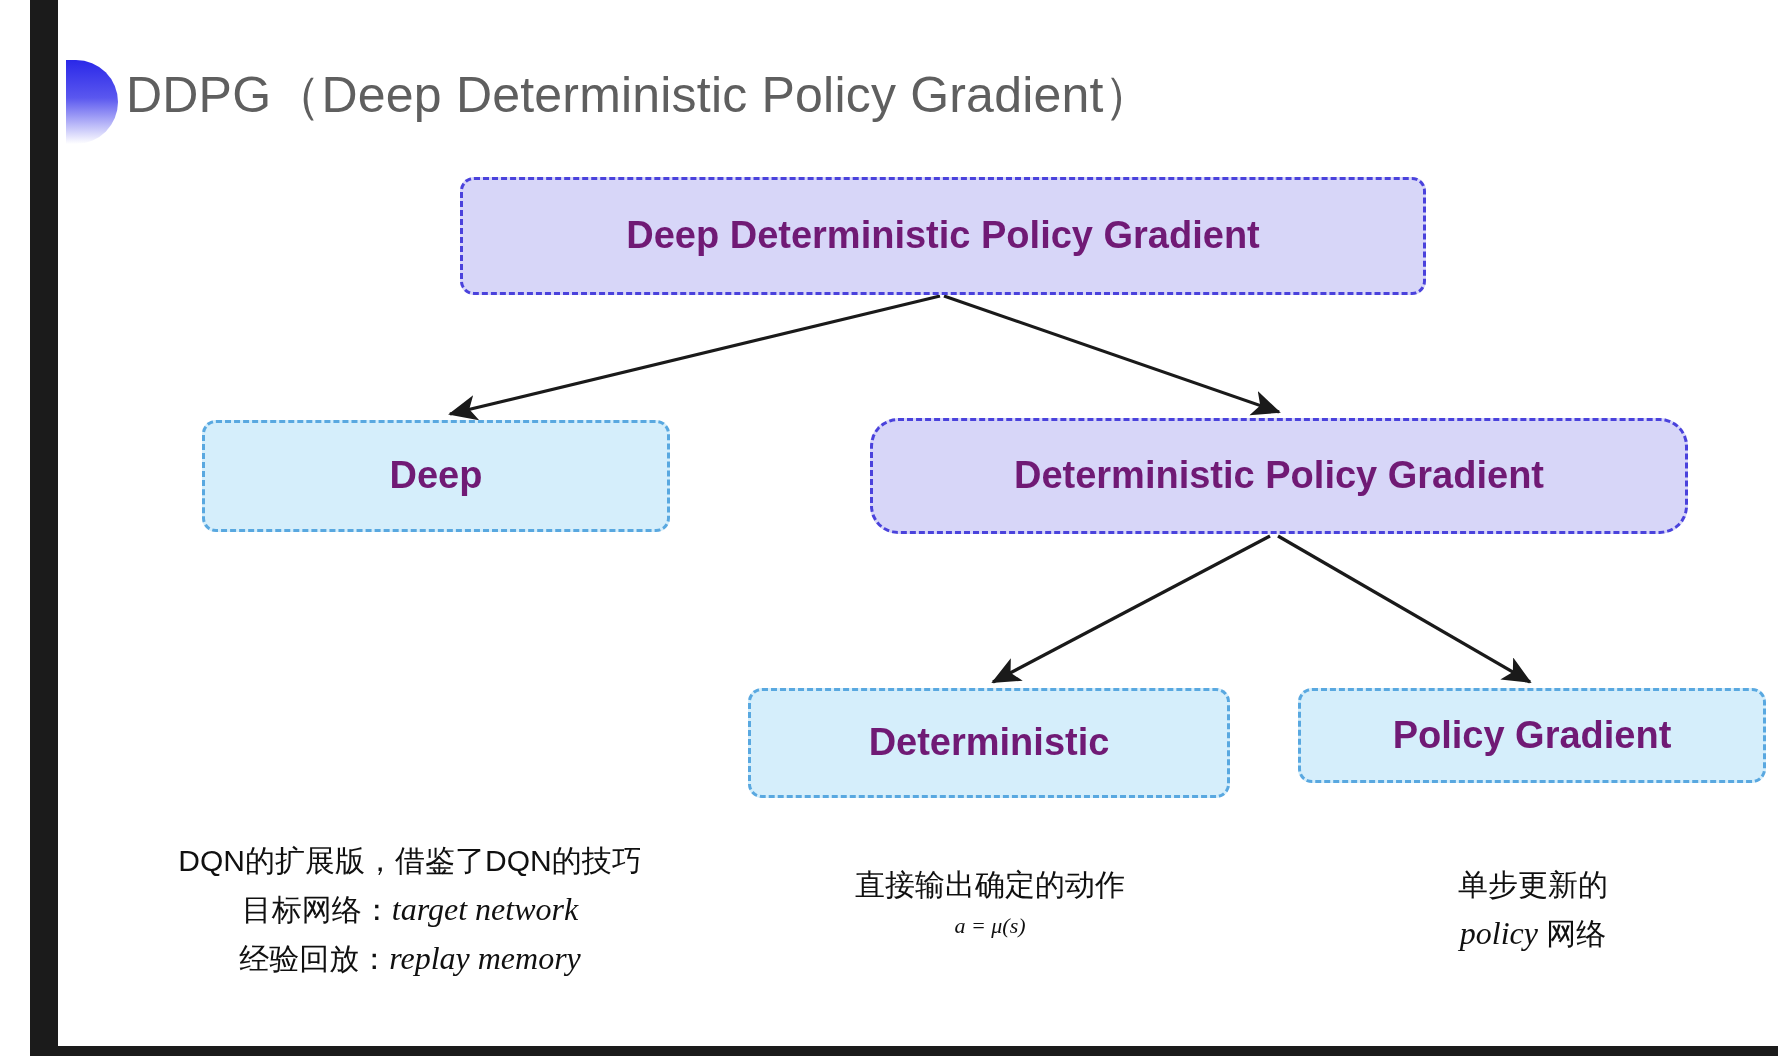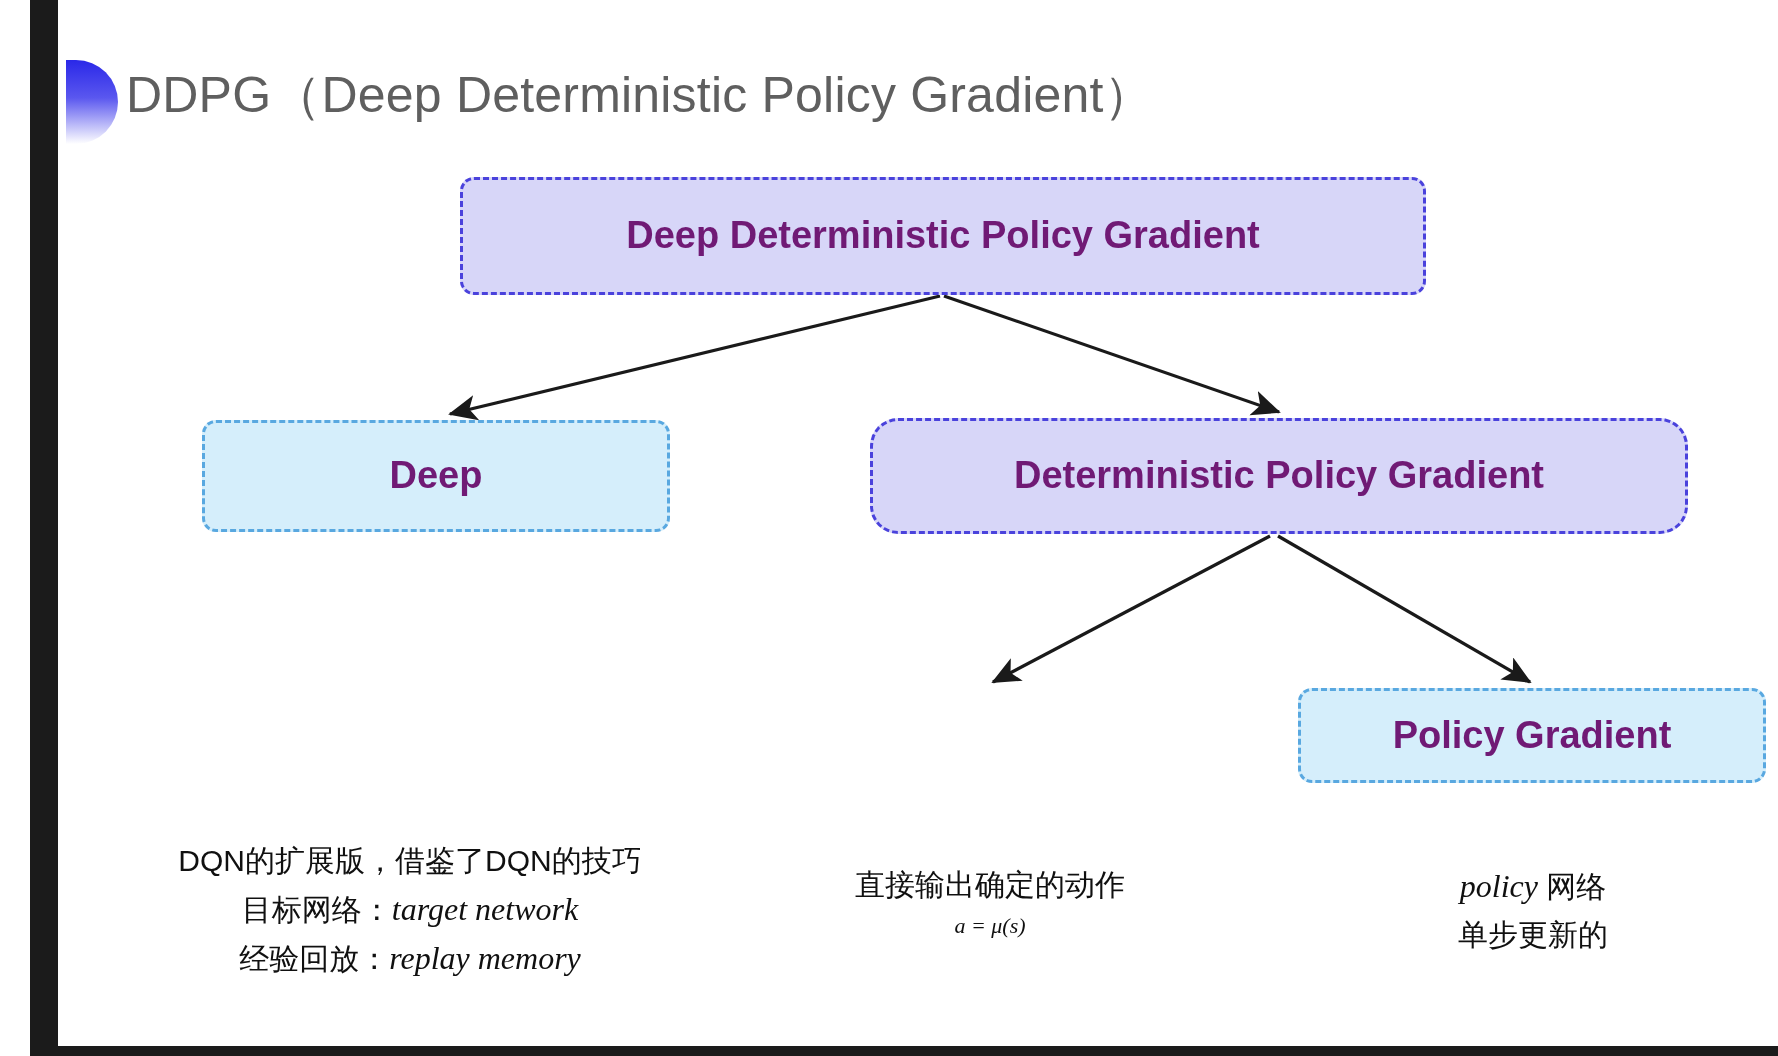--- a/index.html
+++ b/index.html
@@ -152,20 +152,23 @@
   </div>
 
   <div class="node cyan" id="node-deep">
     <span class="node-label">Deep</span>
   </div>
 
   <div class="node purple" id="node-dpg">
     <span class="node-label">Deterministic Policy Gradient</span>
   </div>
 
+  <div class="node cyan" id="node-det">
+    <span class="node-label">Deterministic</span>
+  </div>
 
   <div class="node cyan" id="node-pg">
     <span class="node-label">Policy Gradient</span>
   </div>
 
   <div class="caption" id="caption-deep">
     <div class="ln">DQN的扩展版，借鉴了DQN的技巧</div>
     <div class="ln">
       <span>目标网络：</span><span class="mathit">target network</span>
     </div>
@@ -173,19 +176,19 @@
       <span>经验回放：</span><span class="mathit">replay memory</span>
     </div>
   </div>
 
   <div class="caption" id="caption-det">
     <div class="ln">直接输出确定的动作</div>
     <div class="ln formula">a = μ(s)</div>
   </div>
 
   <div class="caption" id="caption-pg">
+    <div class="ln">单步更新的</div>
     <div class="ln">
       <span class="mathit">policy</span><span> 网络</span>
     </div>
-    <div class="ln">单步更新的</div>
   </div>
 
 </div>
 
 </body></html>

